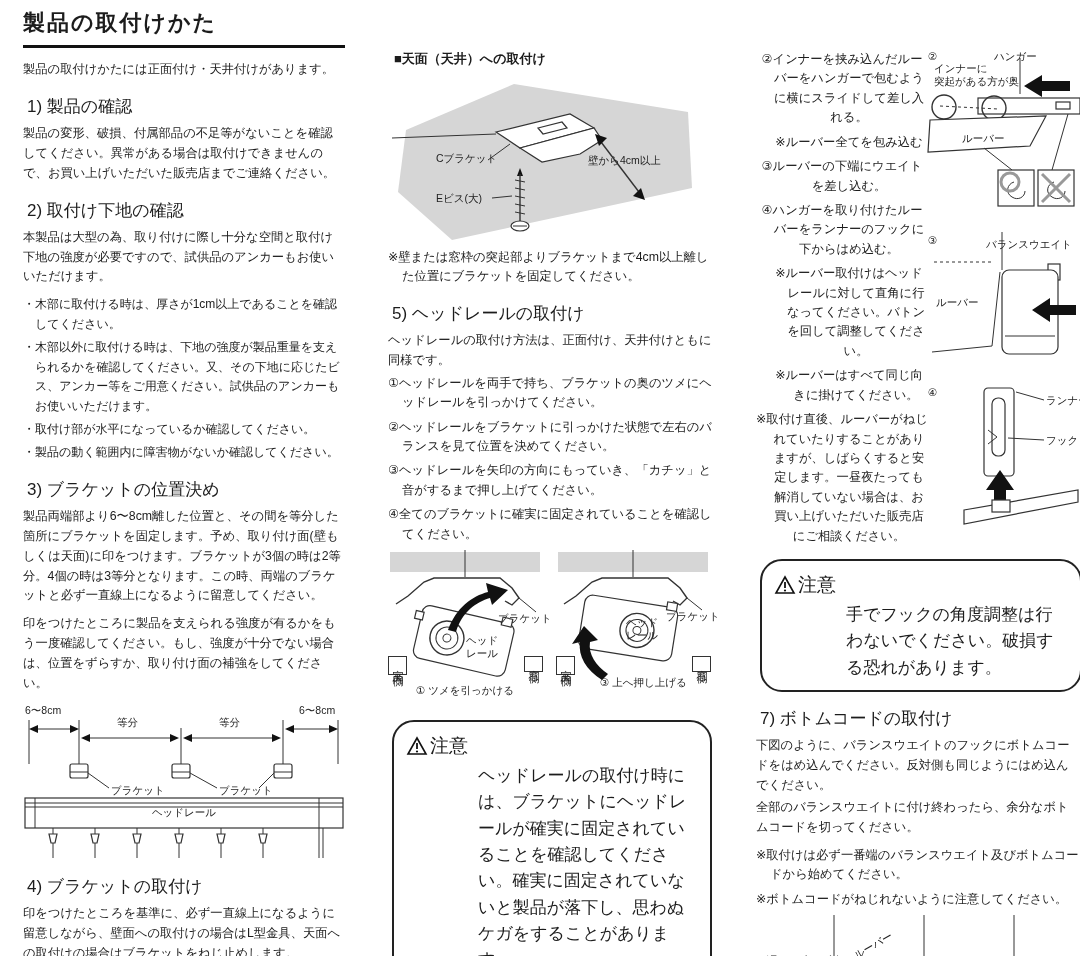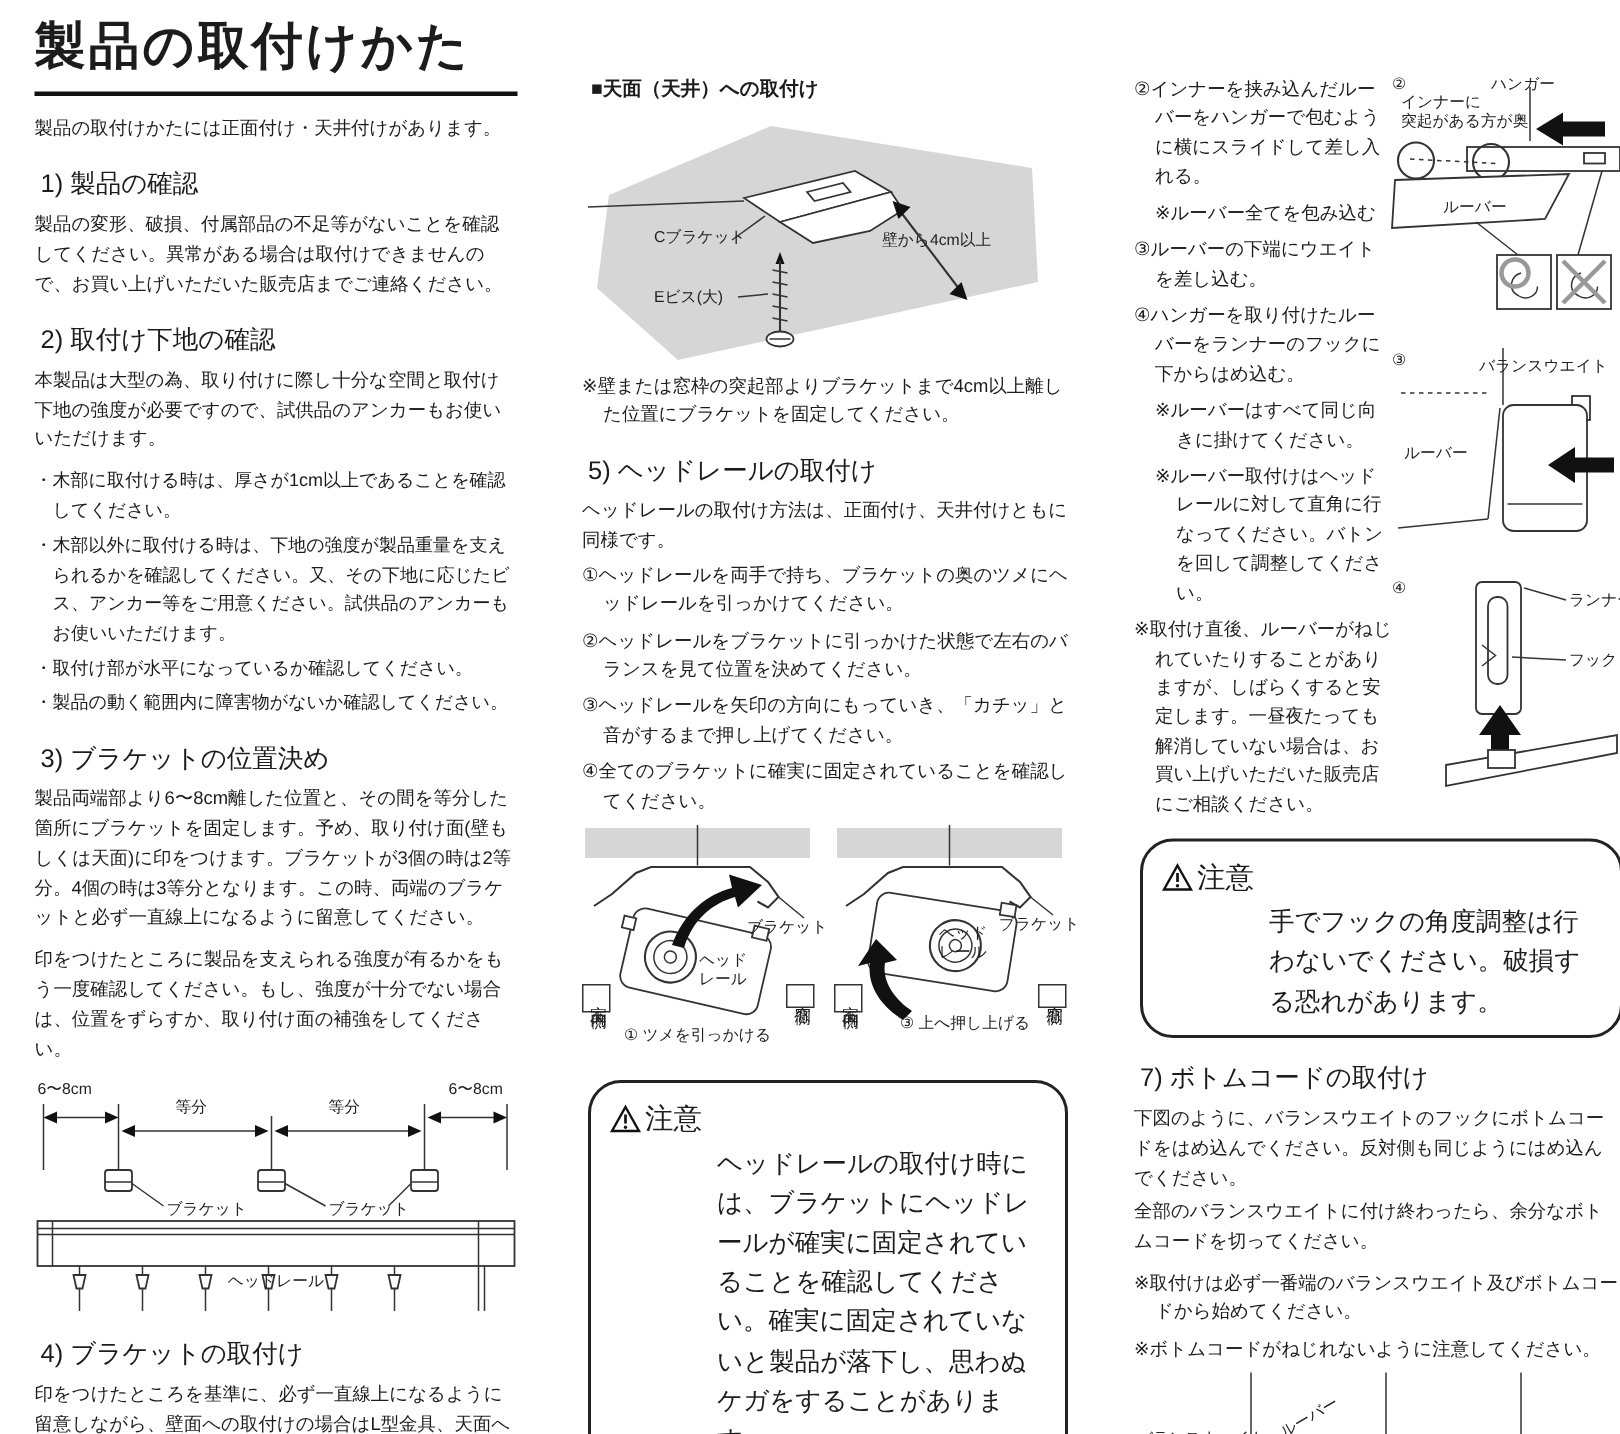--- a/index.html
+++ b/index.html
@@ -1,32 +1,32 @@
 <!DOCTYPE html>
 <html><head>
 <meta charset="utf-8">
 <style>
   html,body{margin:0;padding:0;background:#fff;}
   .page{position:relative;width:1080px;height:956px;background:#fff;overflow:hidden;
         font-family:"Liberation Sans","DejaVu Sans",sans-serif;color:#1c1c1c;}
   .col{position:absolute;top:0;}
-  .title{font-size:34px;font-weight:700;letter-spacing:2px;}
+  .title{font-size:22px;font-weight:700;letter-spacing:2px;}
   .rule{height:3px;background:#111;margin:7px 0 12px;}
   .h2{font-size:17px;font-weight:500;margin:15px 0 6px 4px;}
   .subhead{font-size:13px;font-weight:700;margin:12px 0 4px 6px;}
   p{margin:0 0 8px;}
   .body{font-size:12.3px;line-height:1.62;}
   .bullet{font-size:12px;line-height:1.62;margin:0 0 4px;padding-left:12px;text-indent:-12px;}
   .step{font-size:12.3px;line-height:1.58;margin:0 0 5px;padding-left:14px;text-indent:-14px;}
   .note{font-size:12.3px;line-height:1.58;margin:0 0 5px;padding-left:14px;text-indent:-14px;}
   .note2{font-size:12.3px;line-height:1.58;margin:0 0 5px 14px;padding-left:14px;text-indent:-14px;}
   .fig{position:relative;}
   .fig svg{position:absolute;left:0;top:0;}
   .lbl{position:absolute;font-size:10.5px;line-height:1.25;white-space:nowrap;color:#222;}
-  .lbl.c{text-align:center;margin-top:26px;}
+  .lbl.c{text-align:center;}
   .vbox{position:absolute;writing-mode:vertical-rl;border:1.5px solid #333;padding:4px 1px;
         font-size:11px;letter-spacing:3px;background:#fff;}
   .caution{display:flex;gap:10px;border:2px solid #222;border-radius:22px;padding:9px 13px;align-items:flex-start;background:#fff;}
   .caution .cap{font-size:19px;font-weight:500;white-space:nowrap;display:flex;align-items:center;gap:3px;padding-top:2px;}
   .caution .txt{font-size:17px;line-height:1.55;margin-top:32px;}
   .row{display:flex;}
   svg{overflow:visible;}
   .sline{stroke:#333;stroke-width:1;fill:none;}
   .sline2{stroke:#333;stroke-width:1.4;fill:none;}
   .gray{fill:#d6d6d6;stroke:none;}
@@ -249,27 +249,27 @@
       <div class="txt">ヘッドレールの取付け時には、ブラケットにヘッドレールが確実に固定されていることを確認してください。確実に固定されていないと製品が落下し、思わぬケガをすることがあります。</div>
     </div>
 
     <div class="h2" style="margin-top:24px;">6) ルーバーの組立て・取付け</div>
     <p class="body">ルーバーの取付け方法は、正面付け、天井付けともに同一です。</p>
 
   </div>
 
   <div class="col" style="left:756px;top:50px;width:324px;">
     <div class="row">
-      <div style="width:172px;">
+      <div style="width:172px;text-align:center;">
         <p class="step">②インナーを挟み込んだルーバーをハンガーで包むように横にスライドして差し入れる。</p>
         <p class="note2">※ルーバー全てを包み込む</p>
         <p class="step">③ルーバーの下端にウエイトを差し込む。</p>
         <p class="step">④ハンガーを取り付けたルーバーをランナーのフックに下からはめ込む。</p>
+        <p class="note2">※ルーバー取付けはヘッドレールに対して直角に行なってください。バトンを回して調整してください。</p>
         <p class="note2">※ルーバーはすべて同じ向きに掛けてください。</p>
-        <p class="note2">※ルーバー取付けはヘッドレールに対して直角に行なってください。バトンを回して調整してください。</p>
         <p class="note">※取付け直後、ルーバーがねじれていたりすることがありますが、しばらくすると安定します。一昼夜たっても解消していない場合は、お買い上げいただいた販売店にご相談ください。</p>
       </div>
       <div style="width:152px;">
 
         <div class="fig" style="width:152px;height:182px;">
           <svg width="152" height="182" viewBox="0 0 152 182">
             <line class="sline" x1="92" y1="8" x2="92" y2="44"></line>
             <polygon class="blk" points="142,31 114,31 114,25 96,36 114,47 114,41 142,41"></polygon>
             <rect class="whitep" x="50" y="48" width="102" height="16"></rect>
             <rect class="whitep" x="128" y="52" width="14" height="7"></rect>

